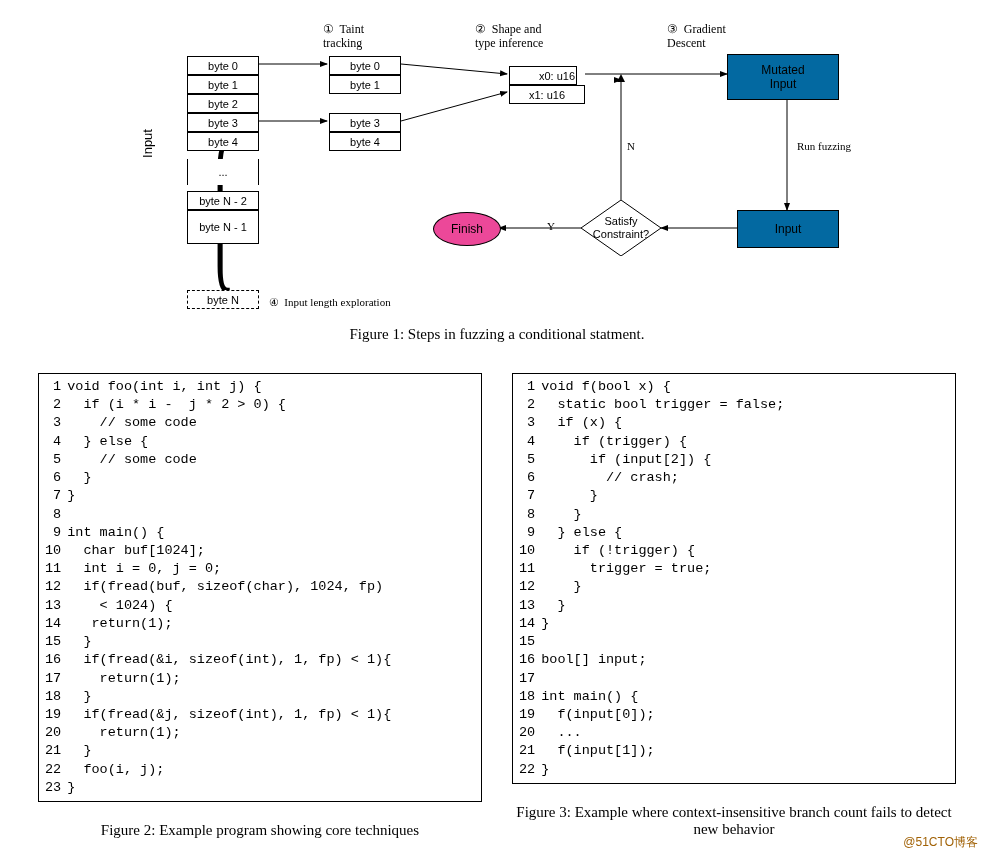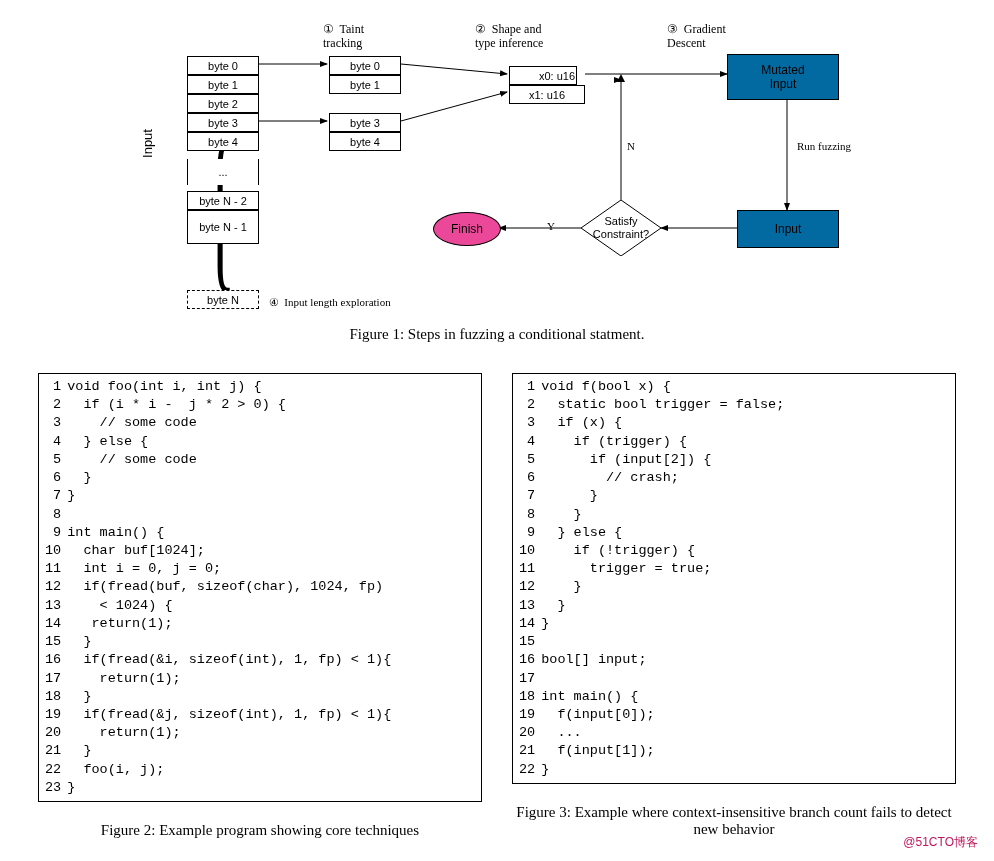--- a/index.html
+++ b/index.html
@@ -121,21 +121,21 @@
   .codecontent { flex: 1; overflow:hidden; }
   .col-caption {
     font-size: 15px;
     margin-top: 20px;
     text-align: center;
   }
   .watermark {
     position: absolute;
     right: 16px;
     bottom: 8px;
-    color: #be185d;
+    color: #a16207;
     font-family: Arial, sans-serif;
     font-size: 12px;
   }
 </style>
 </head>
 <body>
 
 <div class="diagram-area">
 
   <svg class="svg-lines" width="820" height="300">

